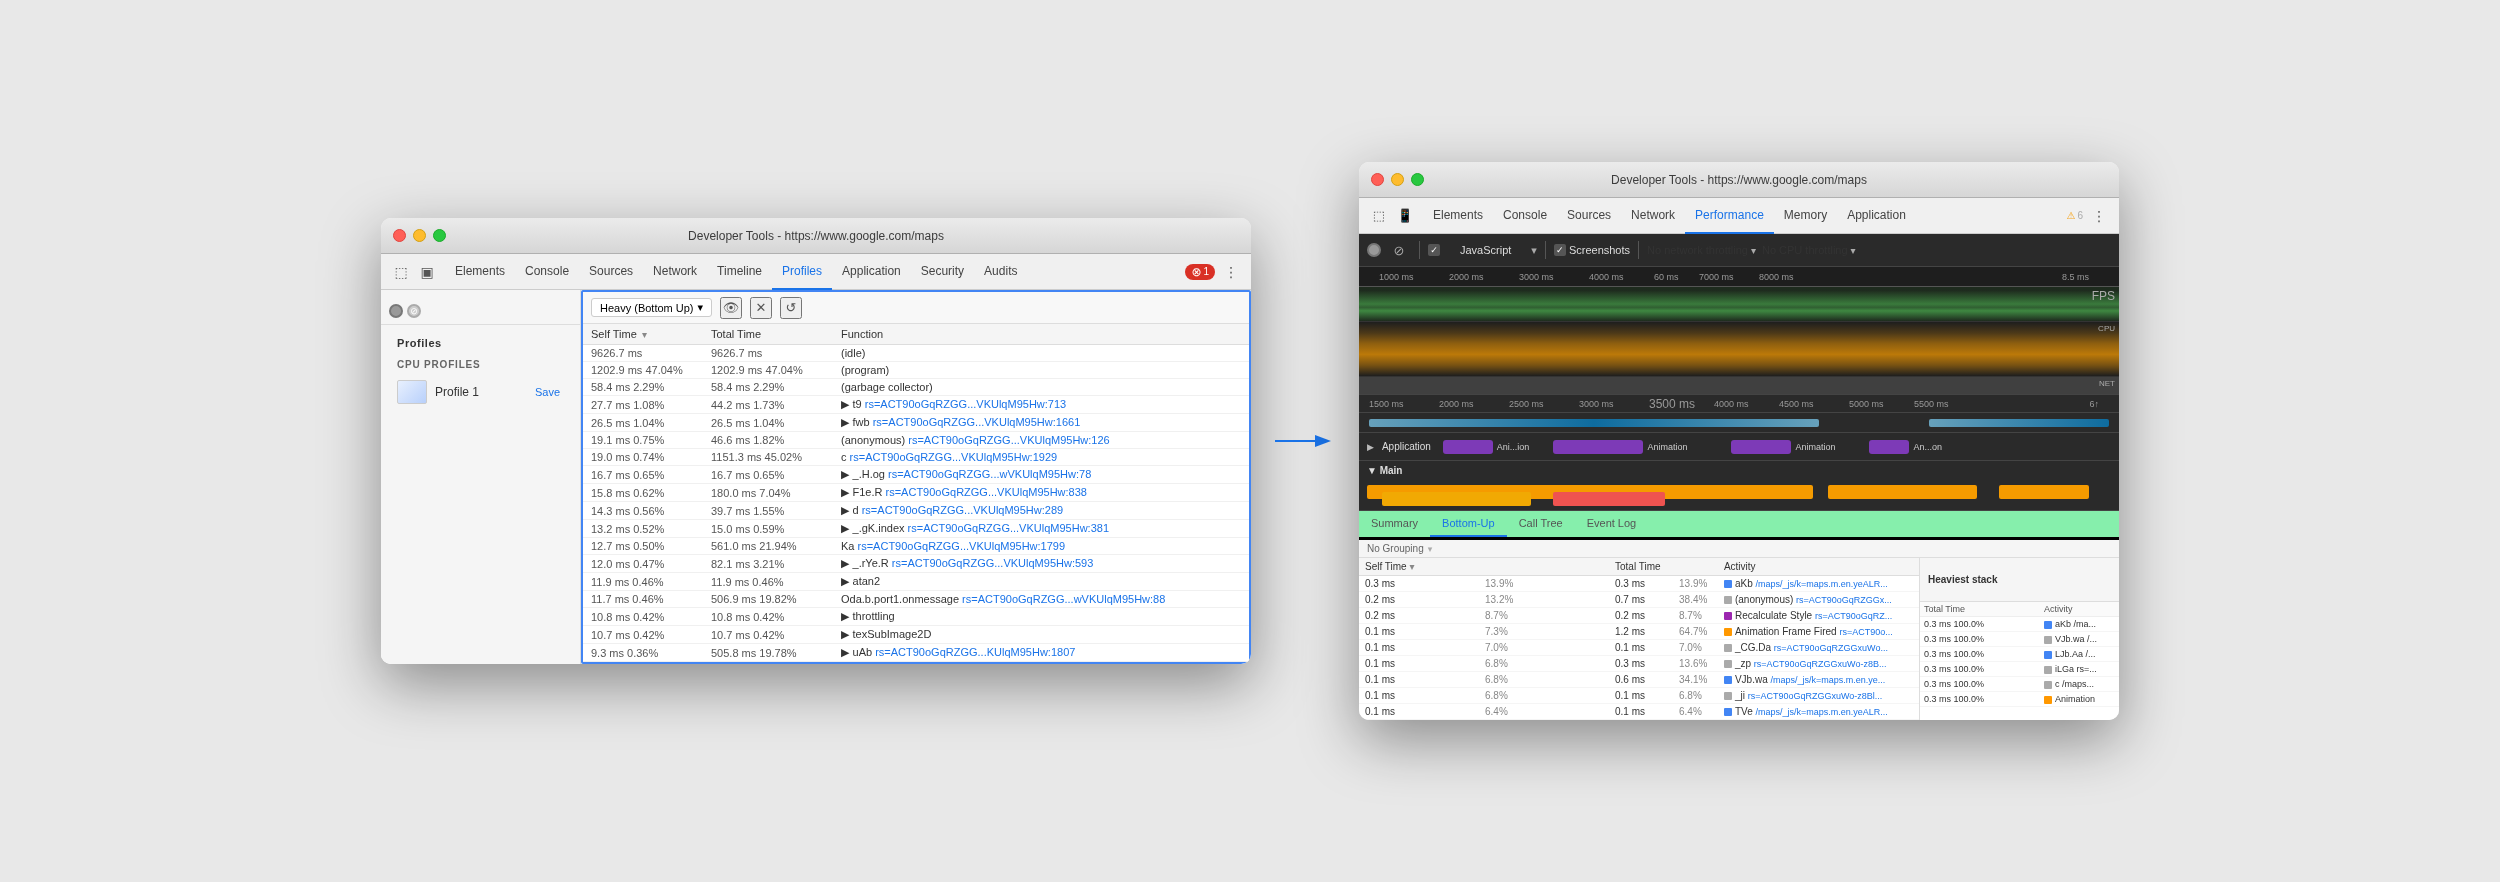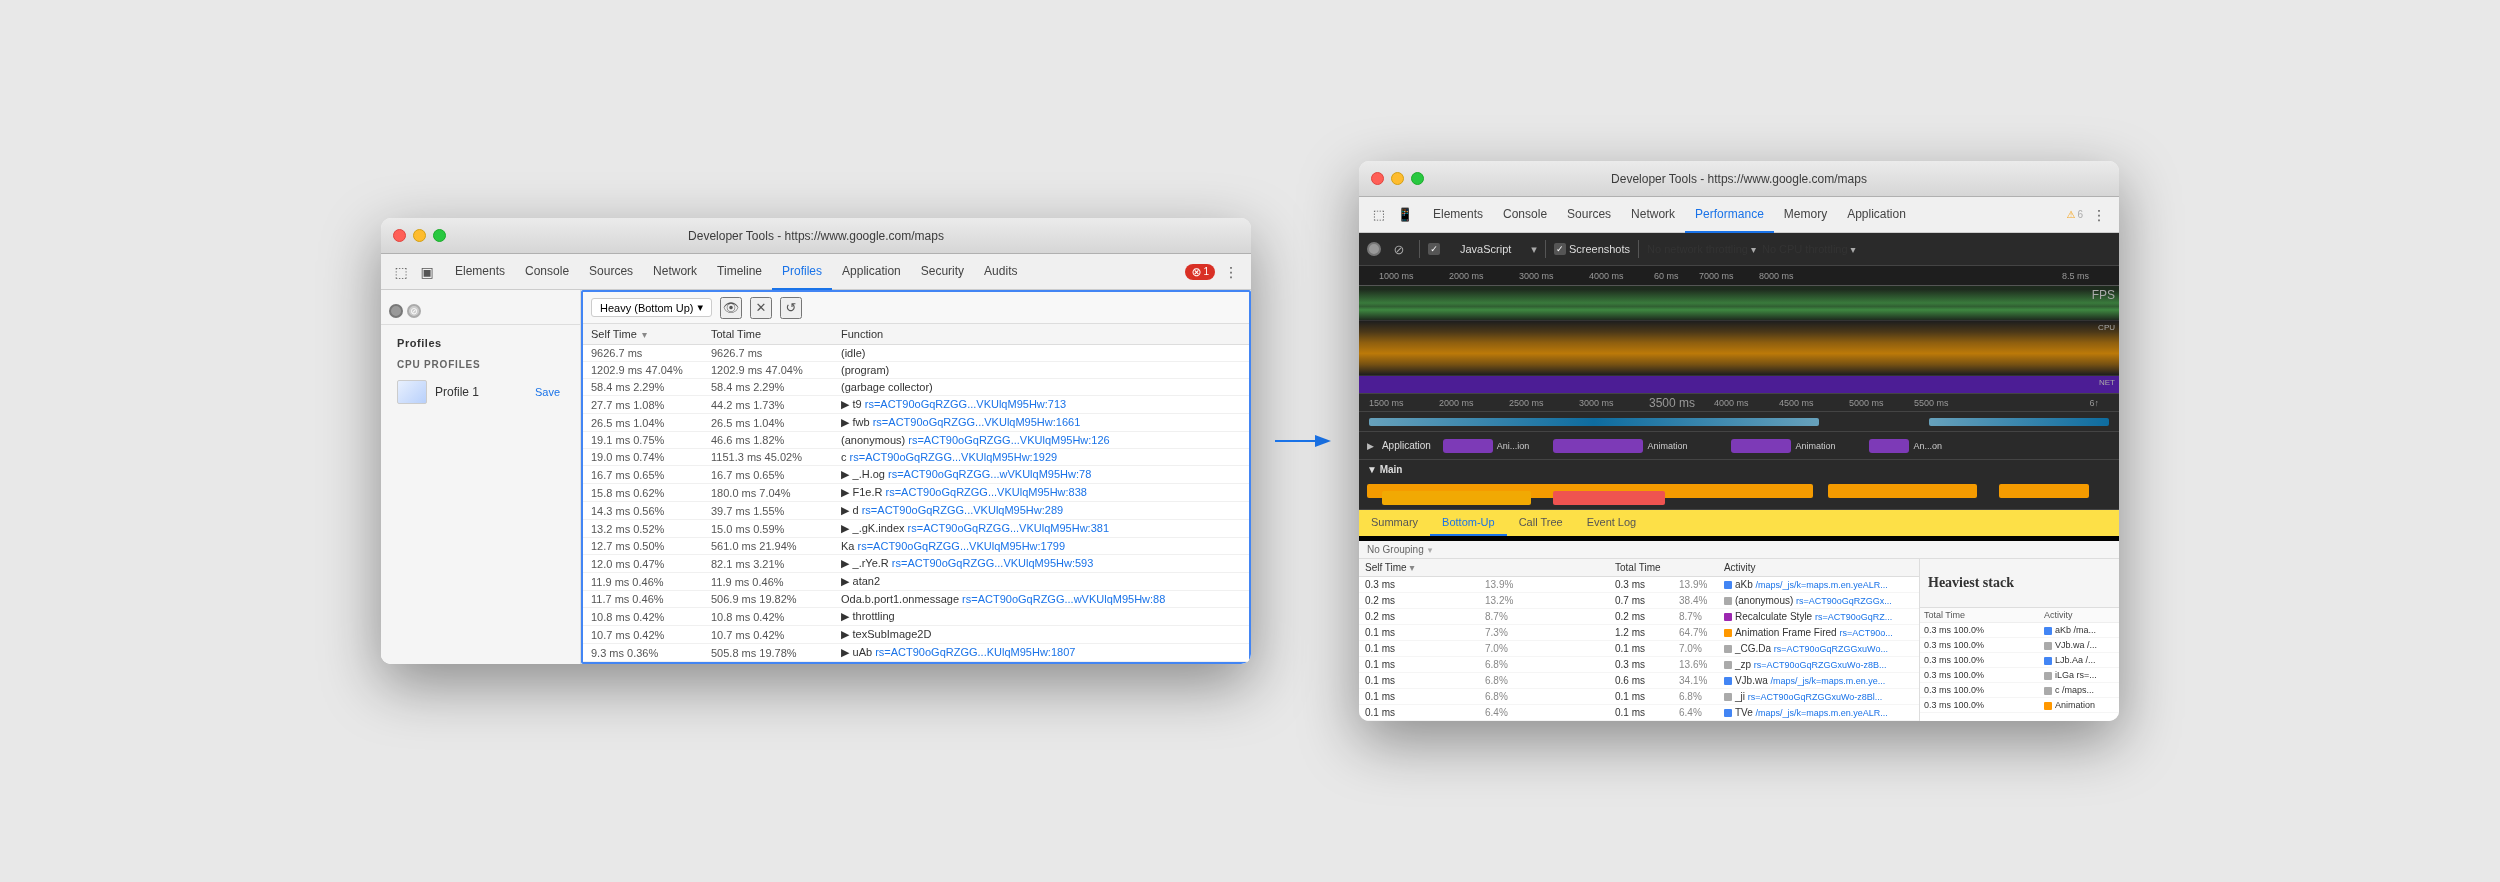--- a/index.html
+++ b/index.html
@@ -310,21 +310,21 @@
     .cpu-bar {
       height: 55px;
       background: #1e1e1e;
       border-bottom: 1px solid #333;
       position: relative;
       overflow: hidden;
     }
 
     .net-bar {
       height: 17px;
-      background: #4c1d95;
+      background: #404040;
       position: relative;
     }
 
     
     .interactions-bar {
       background: #2a2a2a;
       height: 28px;
       display: flex;
       align-items: center;
       padding: 0 8px;
@@ -362,22 +362,22 @@
     .bottom-panel {
       flex: 1;
       display: flex;
       flex-direction: column;
       overflow: hidden;
       background: white;
     }
 
     .panel-tabs {
       display: flex;
-      border-bottom: 5px solid #000000;
-      background: #fde047;
+      border-bottom: 3px solid #000000;
+      background: #86efac;
     }
 
     .panel-tab {
       padding: 6px 12px;
       font-size: 11px;
       color: #555;
       cursor: pointer;
       border-bottom: 2px solid transparent;
     }
 
@@ -430,26 +430,25 @@
 
     
     .heaviest-panel {
       width: 200px;
       border-left: 1px solid #ddd;
       overflow: auto;
     }
 
     .heaviest-header {
       padding: 16px 8px;
-      font-size: 14px;
+      font-size: 10px;
       font-weight: 600;
       color: #333;
       background: #f5f5f5;
       border-bottom: 1px solid #ddd;
-      font-family: Liberation Serif, serif;
     }
 
     .heaviest-table {
       width: 100%;
       font-size: 9px;
     }
 
     .heaviest-table thead th {
       padding: 2px 4px;
       font-weight: 500;

